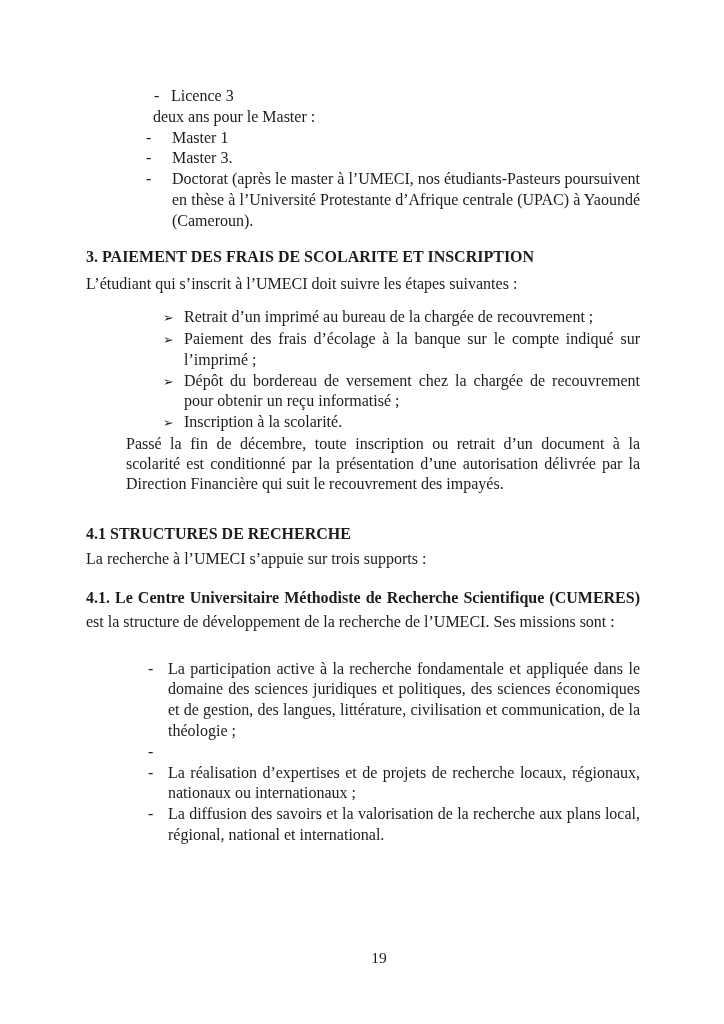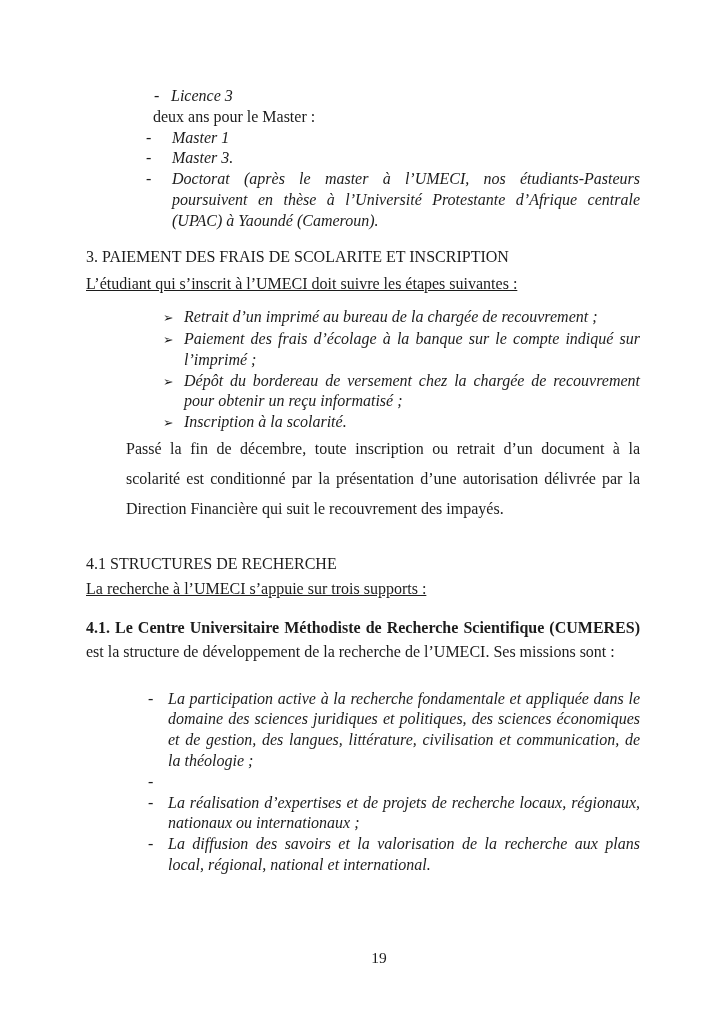--- a/index.html
+++ b/index.html
@@ -26,21 +26,20 @@
 
   
   .li {
     display: flex;
     align-items: baseline;
     line-height: 20.8px;
   }
   .li .li-text {
     flex: 1 1 auto;
     text-align: justify;
-    font-style: italic;
   }
   .marker { flex: 0 0 auto; }
 
   
   .dash-first { margin-left: 68px; width: 17px; }
   .dash-std   { margin-left: 60px; width: 26px; }
   .interject  { margin-left: 67px; line-height: 20.8px; }
 
   
   .steps { margin-top: 12px; }
@@ -51,35 +50,34 @@
     font-size: 12.5px;
   }
 
   
   .missions { margin-top: 25px; }
   .dash-mission { margin-left: 62px; width: 20px; }
 
   .heading {
     margin: 15px 0 0 0;
     font-size: 16px;
-    font-weight: normal;
+    font-weight: bold;
     line-height: 20.8px;
   }
   .heading-41 { margin-top: 30px; }
 
   .para {
     margin: 7px 0 0 0;
     line-height: 20.8px;
-    text-decoration: underline;
   }
   .para-41 { margin-top: 4px; }
 
   .note {
     margin: 0 0 0 40px;
-    line-height: 30px;
+    line-height: 20px;
     text-align: justify;
   }
 
   .cumeres {
     margin: 16px 0 0 0;
     line-height: 24px;
     text-align: justify;
   }
   .bold { font-weight: bold; margin-top: 12px; }
 

